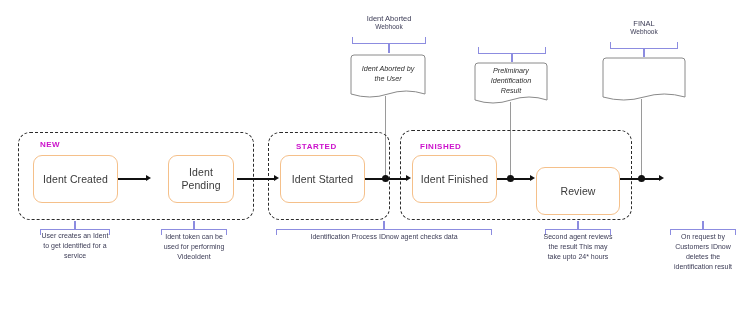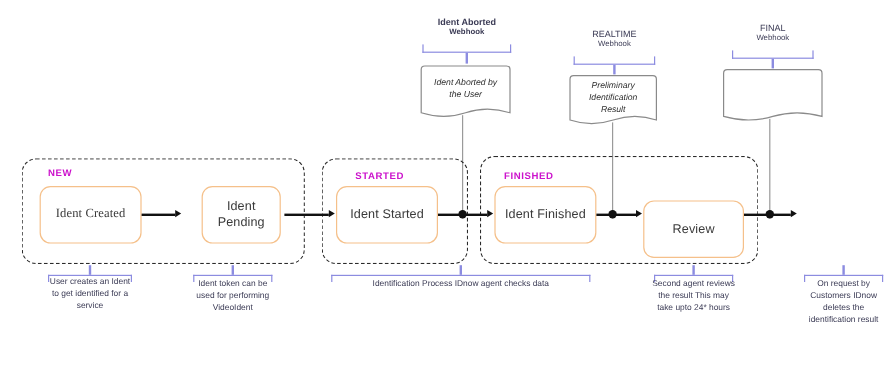--- a/index.html
+++ b/index.html
@@ -80,31 +80,27 @@
     text-align:center;font-size:7px;line-height:1.45;
     color:#3b3b55;
   }
   .ann-text.wide{font-size:7px;white-space:nowrap;}
 </style>
 </head>
 <body>
 
 <div id="stage">
 
-  <div class="abs wh-label" style="left:346px;top:14px;width:86px;font-weight:bold;">
+  <div class="abs wh-label" style="left:346px;top:14px;width:86px;">
     <span class="wh-title">Ident Aborted</span>
     <span class="wh-sub">Webhook</span>
   </div>
   <div class="abs bracket" style="left:352px;top:37px;width:74px;"></div>
   <div class="abs bracket-stem" style="left:388.4px;top:44px;height:9px;"></div>
 
-  <div class="abs wh-label" style="left:472px;top:24px;width:80px;">
-    <span class="wh-title">REALTIME</span>
-    <span class="wh-sub">Webhook</span>
-  </div>
   <div class="abs bracket" style="left:478px;top:47px;width:68px;"></div>
   <div class="abs bracket-stem" style="left:511.4px;top:54px;height:8px;"></div>
 
   <div class="abs wh-label" style="left:604px;top:19px;width:80px;text-align:center;">
     <span class="wh-title">FINAL</span>
     <span class="wh-sub">Webhook</span>
   </div>
   <div class="abs bracket" style="left:610px;top:42px;width:68px;"></div>
   <div class="abs bracket-stem" style="left:643.4px;top:49px;height:8px;"></div>
 
@@ -137,21 +133,21 @@
 
   <div class="abs group" style="left:18px;top:132px;width:236px;height:88px;"></div>
   <div class="abs group-label" style="left:40px;top:140px;">NEW</div>
 
   <div class="abs group" style="left:268px;top:132px;width:122px;height:88px;"></div>
   <div class="abs group-label" style="left:296px;top:142px;">STARTED</div>
 
   <div class="abs group" style="left:400px;top:130px;width:232px;height:90px;"></div>
   <div class="abs group-label" style="left:420px;top:142px;">FINISHED</div>
 
-  <div class="abs node" style="left:33px;top:155px;width:85px;height:48px;font-family:Liberation Serif, serif;">Ident Created</div>
+  <div class="abs node" style="left:33px;top:155px;width:85px;height:48px;">Ident Created</div>
 
   <div class="abs node" style="left:168px;top:155px;width:66px;height:48px;">Ident Pending</div>
 
   <div class="abs node" style="left:280px;top:155px;width:85px;height:48px;">Ident Started</div>
 
   <div class="abs node" style="left:412px;top:155px;width:85px;height:48px;">Ident Finished</div>
 
   <div class="abs node" style="left:536px;top:155px;width:84px;height:48px;margin-top:12px;">Review</div>
 
 

